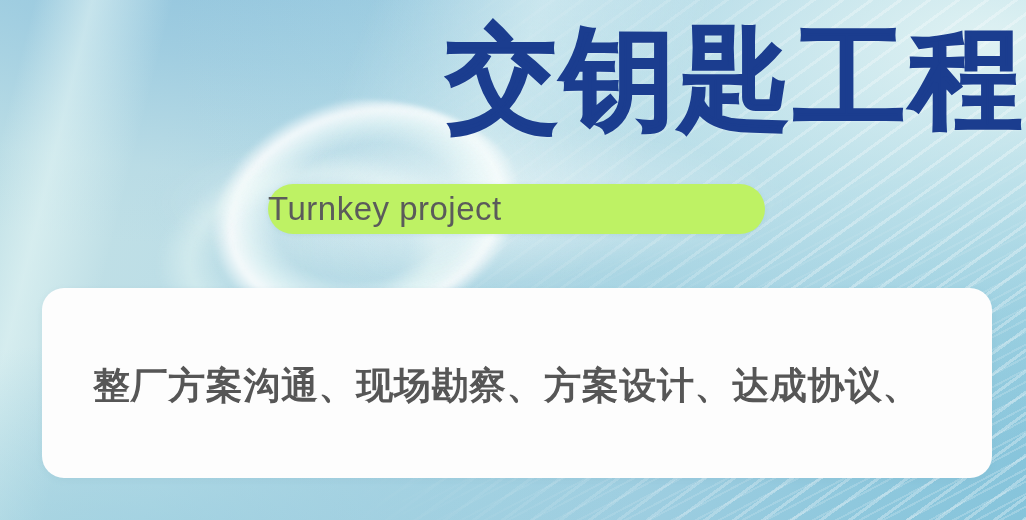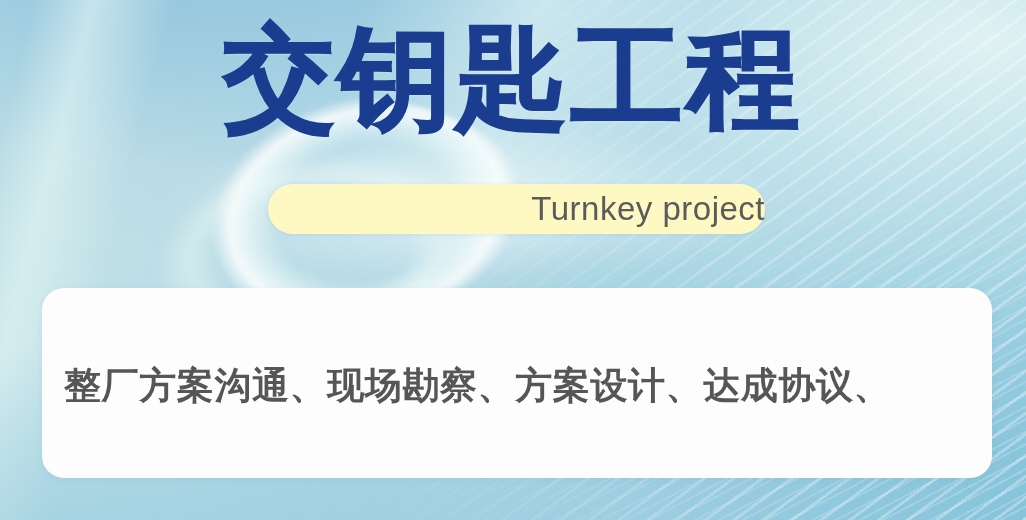--- a/index.html
+++ b/index.html
@@ -161,42 +161,42 @@
   #content {
     position: absolute;
     inset: 0;
   }
 
   .title {
     position: absolute;
     left: 0;
     right: 0;
     top: 16px;
-    text-align: center;
+    text-align: right;
     color: #1b3d8f;
     font-size: 112px;
     line-height: 126px;
     font-weight: 700;
     letter-spacing: 4px;
     white-space: nowrap;
     -webkit-text-stroke: 2px #1b3d8f;
     text-shadow: 0 2px 2px rgba(255,255,255,0.22);
   }
 
   .subtitle-pill {
     position: absolute;
     left: 268px;
     top: 184px;
     width: 497px;
     height: 50px;
-    background: #fef9c3;
+    background: #bef264;
     border-radius: 25px;
     display: flex;
     align-items: center;
-    justify-content: flex-end;
+    justify-content: flex-start;
     box-shadow: 0 1px 4px rgba(120,170,190,0.18);
   }
   .subtitle-text {
     color: #5b5b5b;
     font-size: 33px;
     line-height: 38px;
     font-weight: 400;
     letter-spacing: 0.5px;
     white-space: nowrap;
   }
@@ -216,20 +216,21 @@
     flex-direction: column;
     justify-content: center;
   }
   .body-line {
     color: #565656;
     font-size: 37px;
     line-height: 55px;
     font-weight: 700;
     letter-spacing: 0.6px;
     white-space: nowrap;
+    margin-left: 29px;
   }
 </style>
 </head>
 <body>
 
 <div id="banner">
 
   <div class="bg-layer bg-base"></div>
   <div class="bg-layer bg-blueish"></div>
   <div class="bg-layer bg-righthalo"></div>

